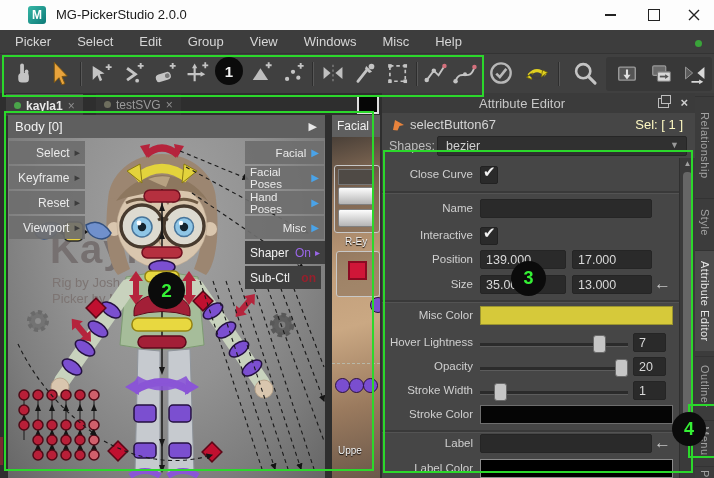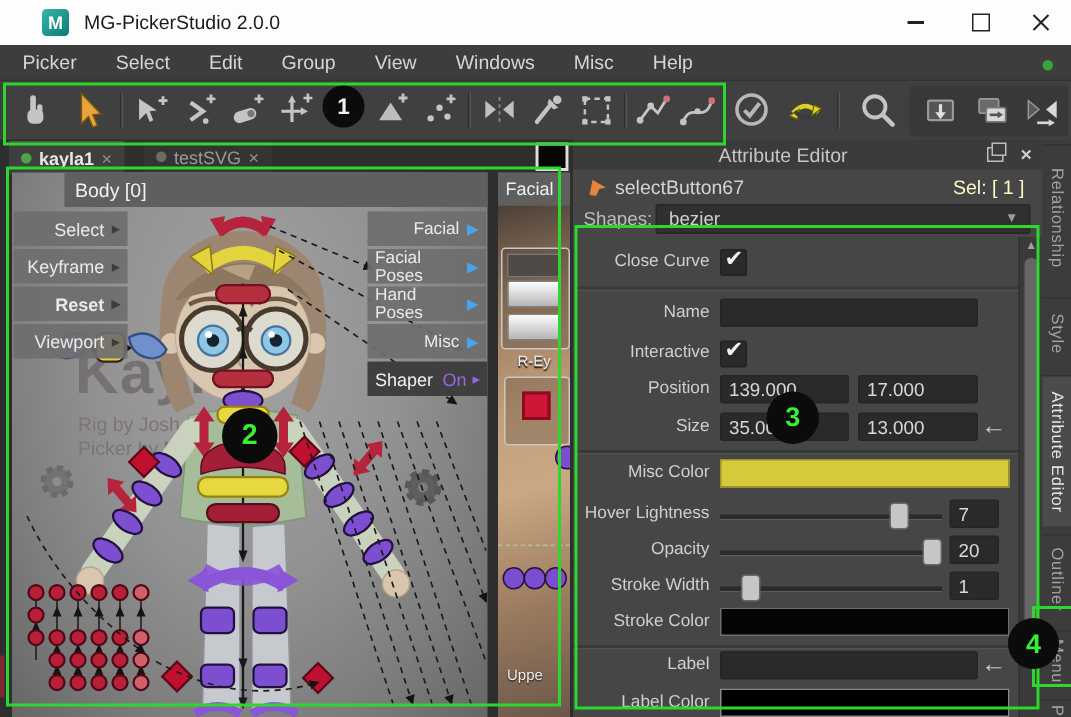--- a/index.html
+++ b/index.html
@@ -296,21 +296,21 @@
       <span class="tab-close">×</span>
     </div>
     <div class="tab inactive" style="left:96px;">
       <span class="tab-dot" style="background:#6e6e5e;"></span>
       <span>testSVG</span>
       <span class="tab-close">×</span>
     </div>
     <div class="square-btn"></div>
 
     <div class="body-panel">
-      <div class="pk-header" style="width:317px;margin-left:35px;">
+      <div class="pk-header" style="width:317px;">
         <span>Body [0]</span>
         <span class="hdr-arrow">▶</span>
       </div>
 
       <div class="wm-title">Kayla</div>
       <div class="wm-line" style="top:160px;">Rig by Josh Sobel</div>
       <div class="wm-line" style="top:176px;">Picker by Miguel Winfield</div>
 
       <svg class="pk-canvas" viewBox="0 0 317 339">
         <defs>
@@ -517,21 +517,21 @@
       </svg>
 
       <div class="pk-btn" style="left:1px;top:26px;width:76px;">
         <span>Select</span>
           <span class="drk">▸</span>
       </div>
       <div class="pk-btn" style="left:1px;top:51px;width:76px;">
         <span>Keyframe</span>
           <span class="drk">▸</span>
       </div>
-      <div class="pk-btn" style="left:1px;top:76px;width:76px;font-weight:bold;">
+      <div class="pk-btn" style="left:1px;top:76px;width:76px;">
         <span>Reset</span>
           <span class="drk">▸</span>
       </div>
       <div class="pk-btn" style="left:1px;top:101px;width:76px;">
         <span>Viewport</span>
           <span class="drk">▸</span>
       </div>
       <div class="pk-btn" style="left:237px;top:26px;width:79px;font-size:11.5px;">
         <span>Facial</span>
           <span class="blu">▶</span>
@@ -545,20 +545,24 @@
           <span class="blu">▶</span>
       </div>
       <div class="pk-btn" style="left:237px;top:101px;width:79px;font-size:11.5px;">
         <span>Misc</span>
           <span class="blu">▶</span>
       </div>
       <div class="pk-row" style="left:237px;top:126px;width:80px;">
         <span>Shaper</span>
         <span class="val-on">On</span>
         <span class="pur">▸</span>
+      </div>
+      <div class="pk-row" style="left:237px;top:151px;width:76px;">
+        <span>Sub-Ctl</span>
+        <span class="val-off">on</span>
       </div>
     </div>
 
     <div class="facial-panel">
       <div class="facial-bg"></div>
       <div class="f-hdr"><span>Facial</span></div>
       <div class="f-panelbox" style="left:2px;top:50px;width:44px;height:66px;"></div>
       <div style="position:absolute;left:6px;top:54px;width:34px;height:14px;background:#4f4a45;border:1px solid #777;"></div>
       <div class="f-whitebtn" style="left:6px;top:72px;"></div>
       <div class="f-whitebtn" style="left:6px;top:94px;"></div>

